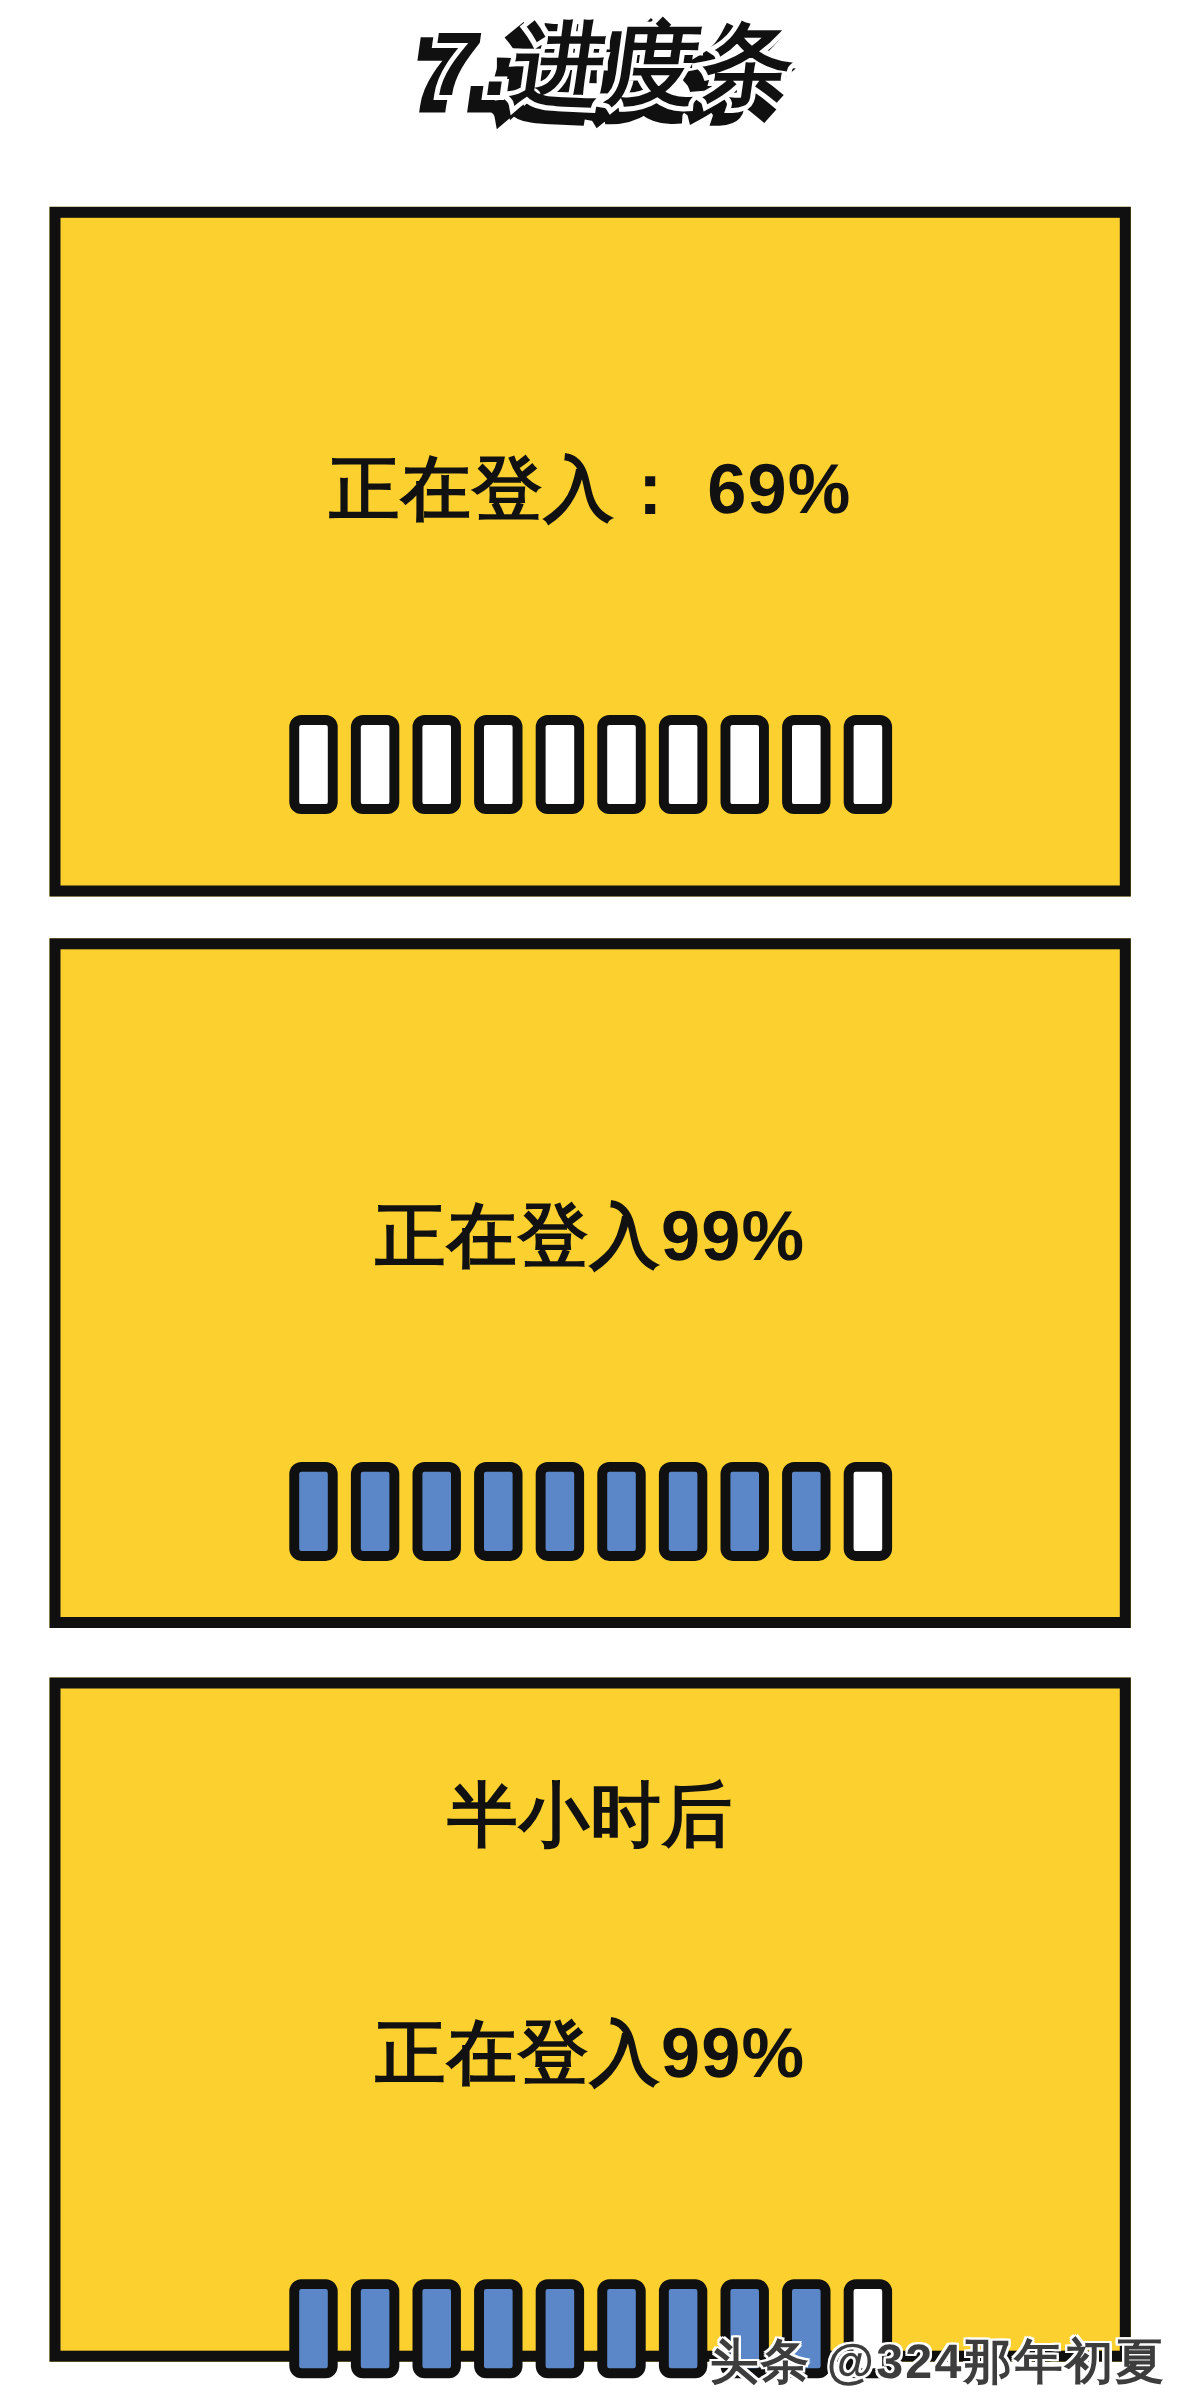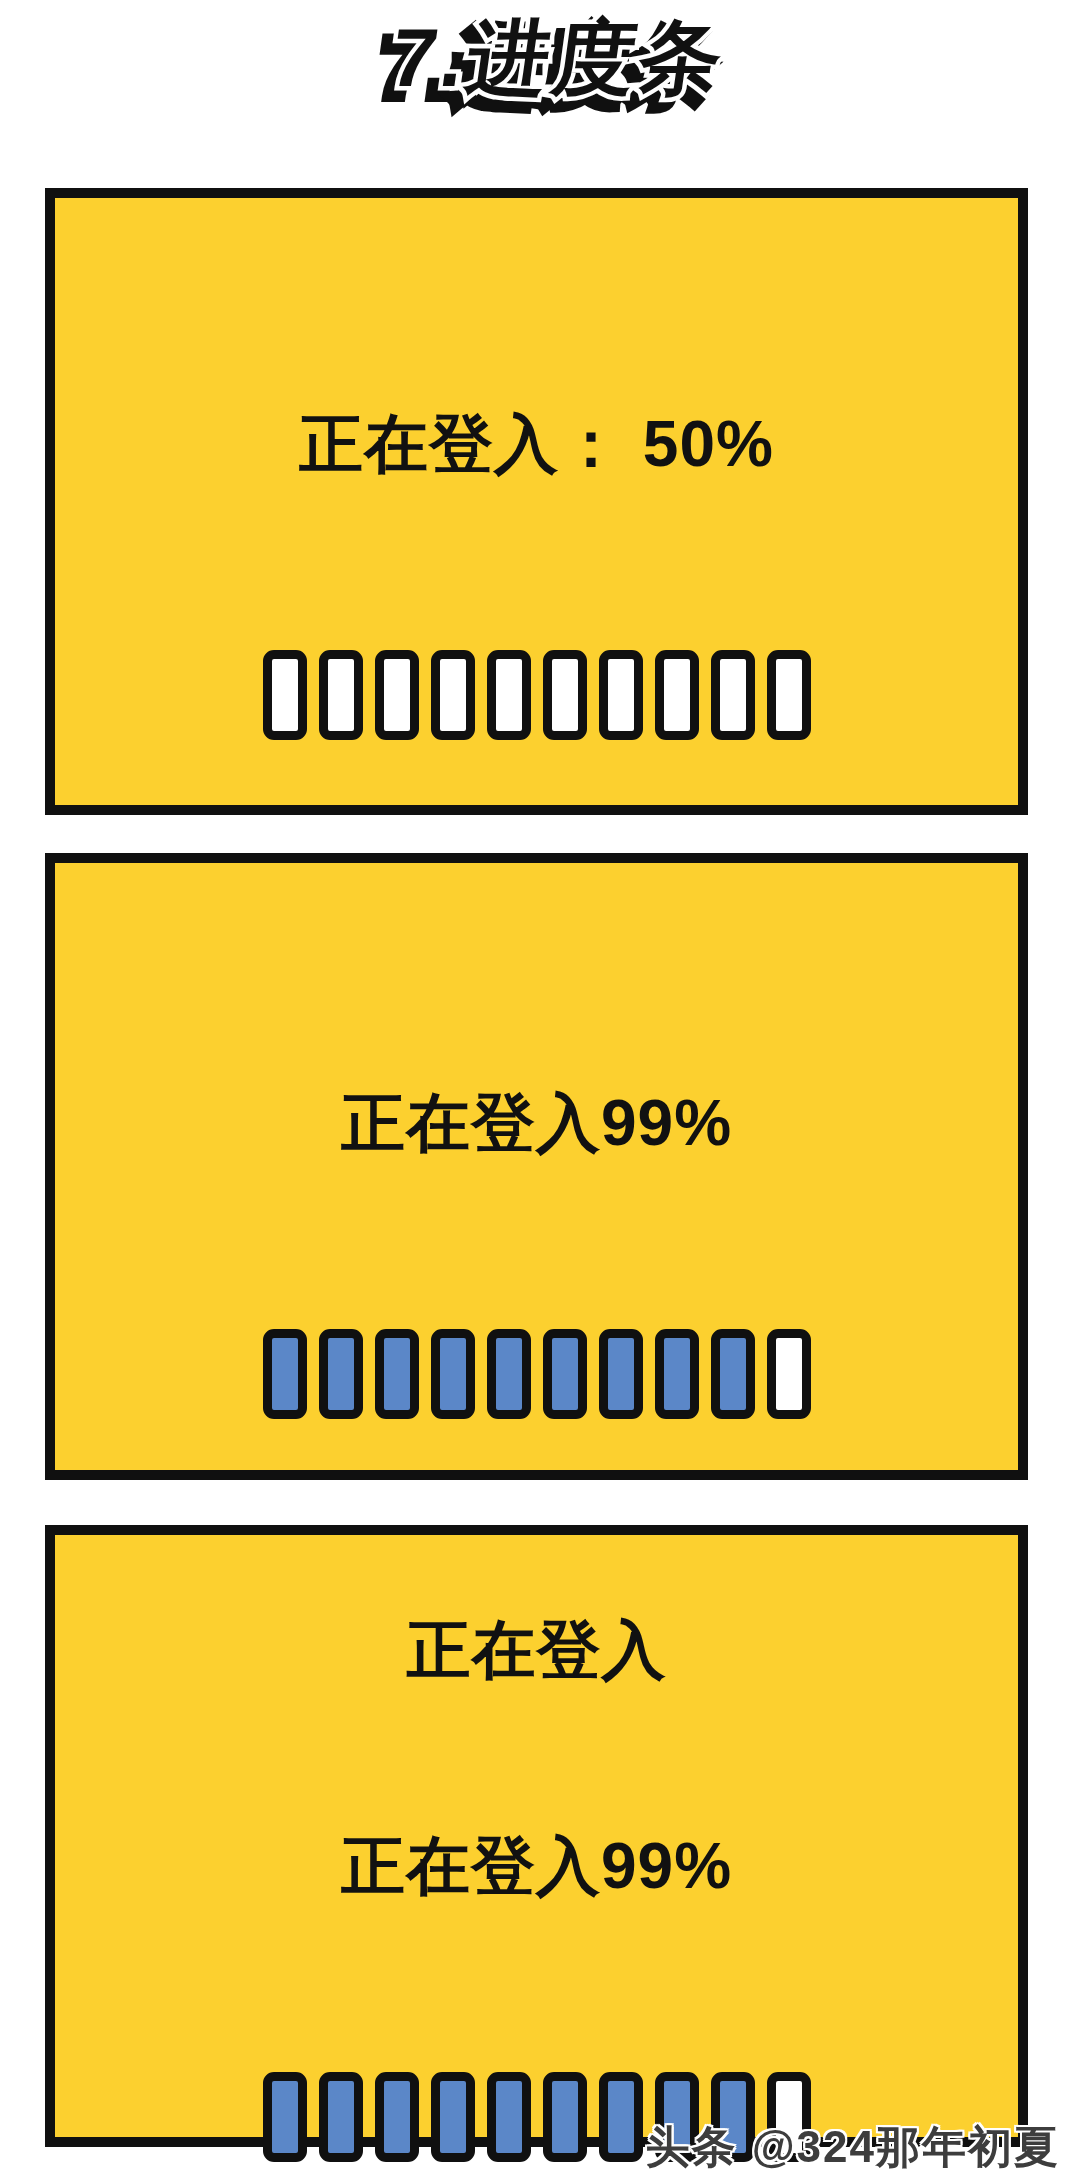--- a/index.html
+++ b/index.html
@@ -125,21 +125,21 @@
   <svg class="title-svg" viewBox="0 0 1080 140" xmlns="http://www.w3.org/2000/svg">
     <g transform="skewX(-8)">
       <text class="title-shadow-text" x="558" y="104">7.进度条</text>
       <text class="title-main-text" x="568" y="94">7.进度条</text>
     </g>
   </svg>
 
   <section class="panel panel-1">
     <div class="panel-content">
       <div class="caption">
-        <div class="caption-line">正在登入： 50%</div>
+        <div class="caption-line">正在登入： 69%</div>
       </div>
       <div class="progress-bar">
           <div class="seg"></div>
           <div class="seg"></div>
           <div class="seg"></div>
           <div class="seg"></div>
           <div class="seg"></div>
           <div class="seg"></div>
           <div class="seg"></div>
           <div class="seg"></div>
@@ -165,21 +165,21 @@
           <div class="seg filled"></div>
           <div class="seg filled"></div>
           <div class="seg"></div>
         </div>
     </div>
   </section>
 
   <section class="panel panel-3">
     <div class="panel-content">
       <div class="caption">
-        <div class="caption-line">正在登入</div>
+        <div class="caption-line">半小时后</div>
         <div class="caption-line">正在登入99%</div>
       </div>
       <div class="progress-bar">
           <div class="seg filled"></div>
           <div class="seg filled"></div>
           <div class="seg filled"></div>
           <div class="seg filled"></div>
           <div class="seg filled"></div>
           <div class="seg filled"></div>
           <div class="seg filled"></div>

